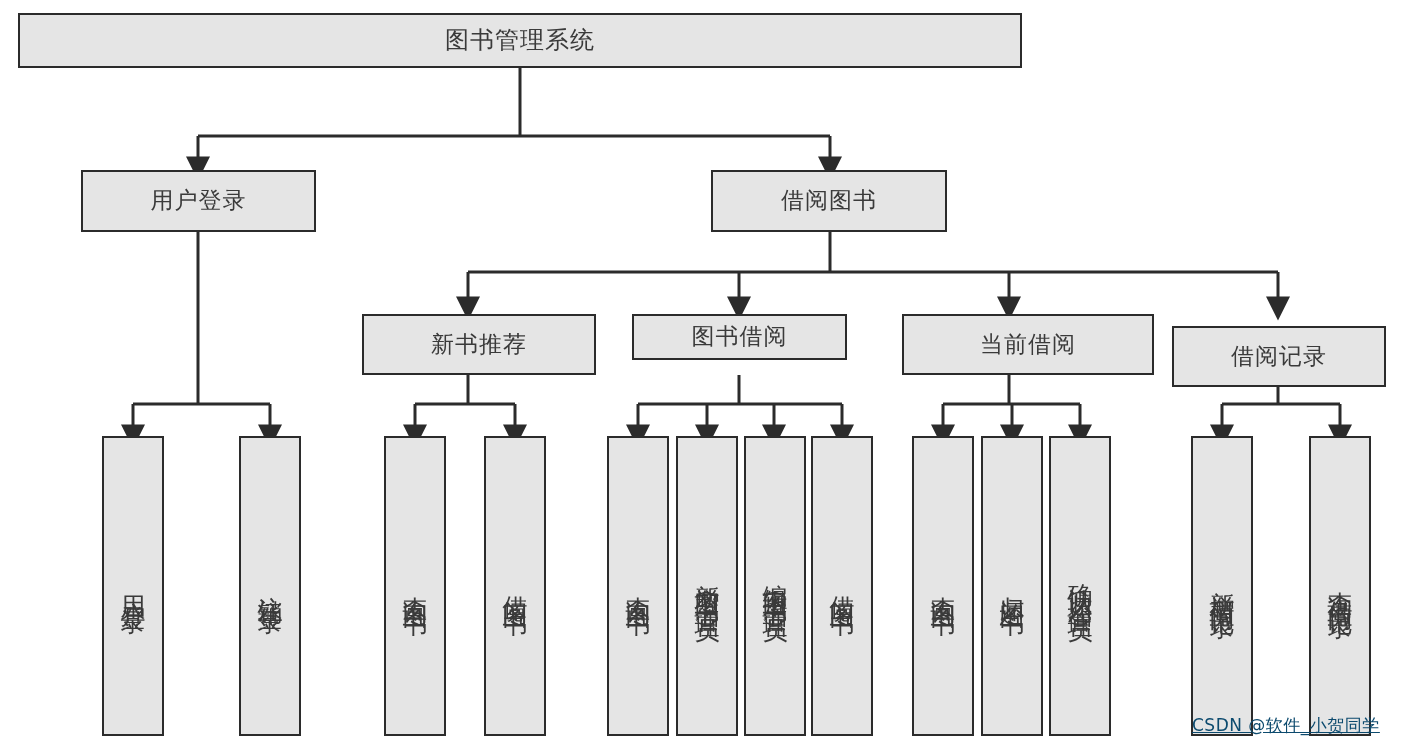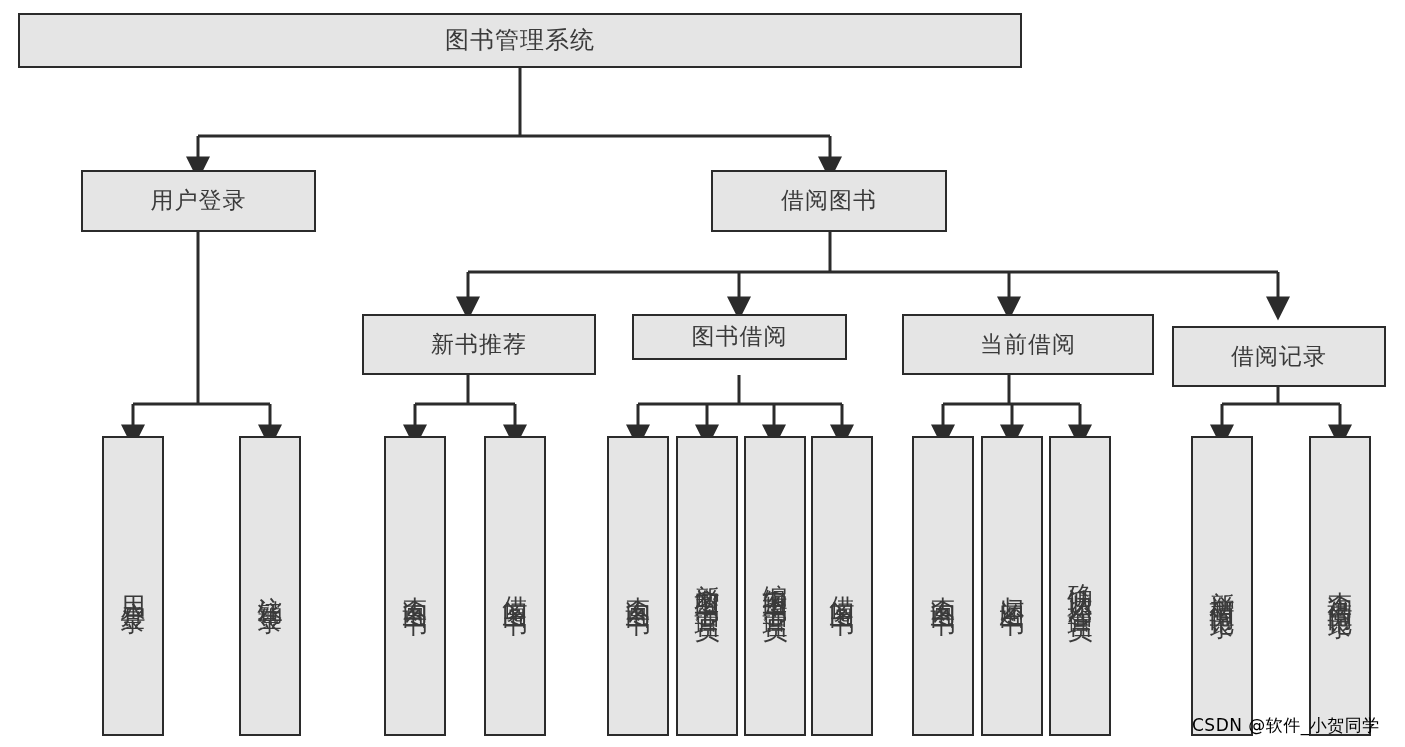--- a/index.html
+++ b/index.html
@@ -43,24 +43,25 @@
     text-orientation:upright;
     font-size:25px;
     letter-spacing:5px;
     line-height:1.0;
     white-space:nowrap;
   }
   #watermark{
     position:absolute;
     left:1192px;top:714px;
     font-size:17px;
-    color:#000000;
+    color:#0c4a6e;
     white-space:nowrap;
     letter-spacing:0.5px;
     pointer-events:none;
+    text-decoration:underline;
   }
 </style>
 </head>
 <body>
 
 <div id="stage">
 
   <svg id="wires" viewBox="0 0 1405 747">
     <defs>
       <marker id="arw" markerWidth="12" markerHeight="12" refX="1.2" refY="4" orient="auto" markerUnits="strokeWidth">

